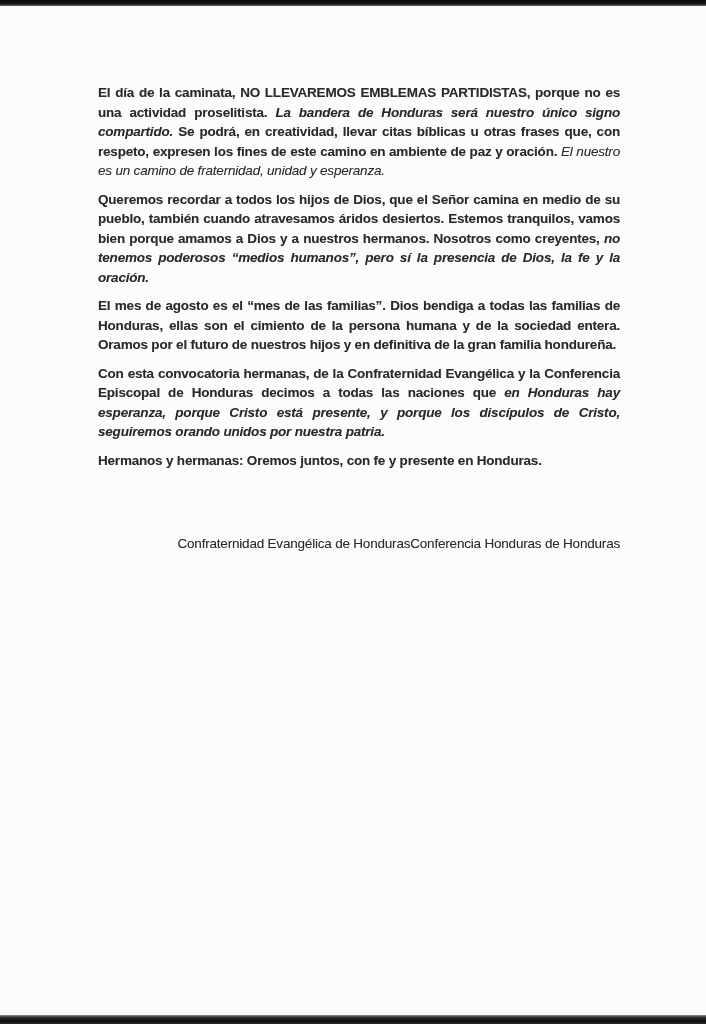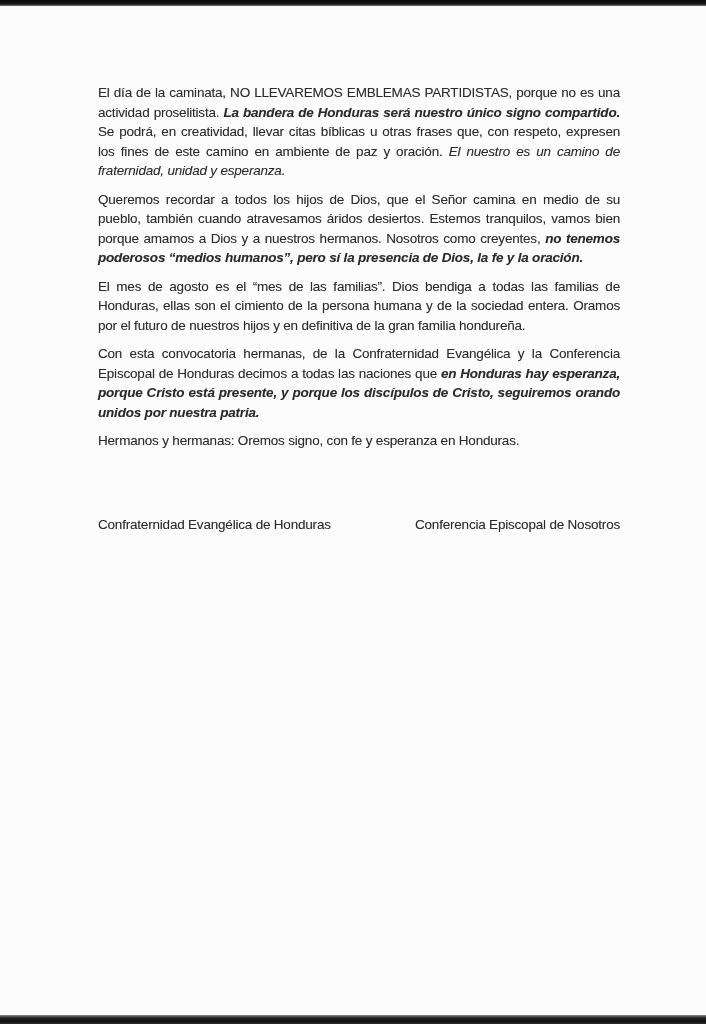--- a/index.html
+++ b/index.html
@@ -42,48 +42,48 @@
     color: var(--ink, #2a2a2a);
   }
   .text-block p {
     margin: 0 0 9px 0;
     font-size: 13.5px;
     line-height: 19.5px;
     letter-spacing: -0.2px;
     text-align: justify;
     text-shadow: 0 0 0.5px rgba(20,20,20,0.25);
   }
-  .run-n { font-weight: normal; font-style: normal; }
+  .run-n { font-weight: bold; font-style: normal; }
   .run-b { font-weight: bold; font-style: italic; }
   .run-i { font-style: italic; }
   .signatures {
     display: flex;
-    justify-content: space-between;
+    justify-content: flex-end;
     margin-top: 64px;
     font-size: 13.5px;
     line-height: 19.5px;
     letter-spacing: -0.2px;
     text-shadow: 0 0 0.5px rgba(20,20,20,0.25);
   }
 </style>
 </head>
 <body>
 
 <div class="photo">
   <div class="edge-bar top"></div>
 
   <div class="page">
     <div class="text-block">
         <p><span class="run-n">El día de la caminata, NO LLEVAREMOS EMBLEMAS PARTIDISTAS, porque no es una actividad proselitista. </span><span class="run-b">La bandera de Honduras será nuestro único signo compartido.</span><span class="run-n"> Se podrá, en creatividad, llevar citas bíblicas u otras frases que, con respeto, expresen los fines de este camino en ambiente de paz y oración. </span><span class="run-i">El nuestro es un camino de fraternidad, unidad y esperanza.</span></p>
         <p><span class="run-n">Queremos recordar a todos los hijos de Dios, que el Señor camina en medio de su pueblo, también cuando atravesamos áridos desiertos. Estemos tranquilos, vamos bien porque amamos a Dios y a nuestros hermanos. Nosotros como creyentes, </span><span class="run-b">no tenemos poderosos “medios humanos”, pero sí la presencia de Dios, la fe y la oración.</span></p>
         <p><span class="run-n">El mes de agosto es el “mes de las familias”. Dios bendiga a todas las familias de Honduras, ellas son el cimiento de la persona humana y de la sociedad entera. Oramos por el futuro de nuestros hijos y en definitiva de la gran familia hondureña.</span></p>
         <p><span class="run-n">Con esta convocatoria hermanas, de la Confraternidad Evangélica y la Conferencia Episcopal de Honduras decimos a todas las naciones que </span><span class="run-b">en Honduras hay esperanza, porque Cristo está presente, y porque los discípulos de Cristo, seguiremos orando unidos por nuestra patria.</span></p>
-        <p><span class="run-n">Hermanos y hermanas: Oremos signo, con fe y esperanza en Honduras.</span></p>
+        <p><span class="run-n">Hermanos y hermanas: Oremos juntos, con fe y presente en Honduras.</span></p>
       </div>
 
     <div class="signatures">
       <span>Confraternidad Evangélica de Honduras</span>
-      <span>Conferencia Episcopal de Nosotros</span>
+      <span>Conferencia Honduras de Honduras</span>
     </div>
   </div>
 
   <div class="edge-bar bottom"></div>
 </div>
 
 </body></html>

